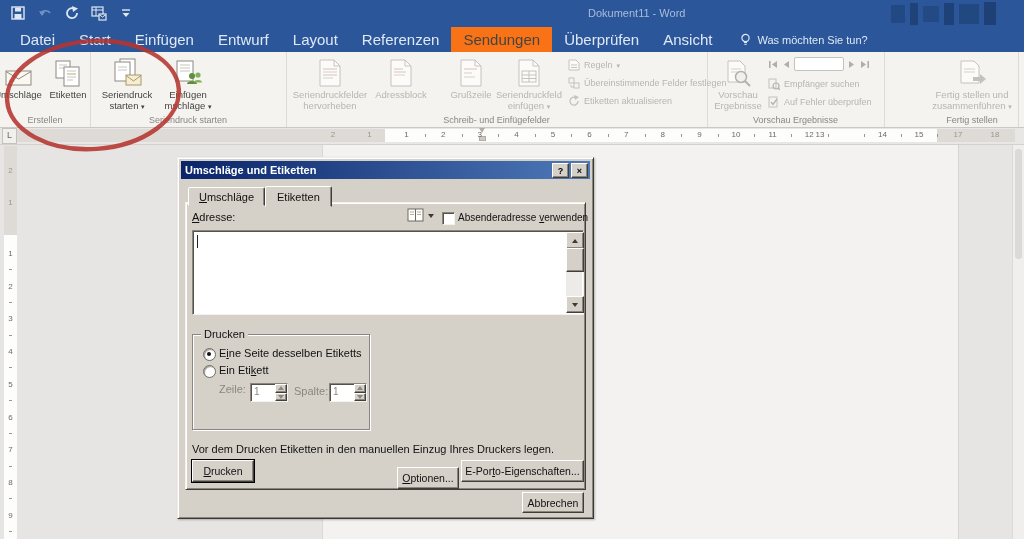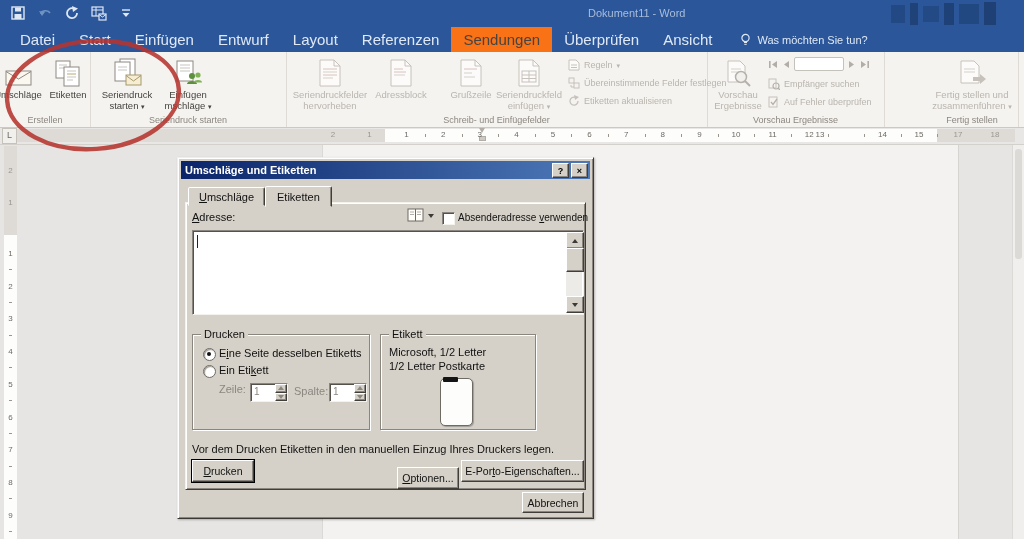--- a/index.html
+++ b/index.html
@@ -534,28 +534,20 @@
               <i class="btn3d">
                 <span class="tri-u"></span>
               </i>
               <i class="btn3d">
                 <span class="tri-d"></span>
               </i>
             </span>
         </div>
       </div>
 
-      <div class="gbox" style="left:194px;top:131px;width:154px;height:94px;">
-        <span class="gleg">Etikett</span>
-        <div class="dlgtxt" style="left:8px;top:11px;">Microsoft, 1/2 Letter</div>
-        <div class="dlgtxt" style="left:8px;top:25px;">1/2 Letter Postkarte</div>
-        <div style="position:absolute;left:59px;top:43px;width:31px;height:46px;background:#fdfdfc;border:1px solid #6e6a64;border-radius:5px;box-shadow:1px 1px 1px rgba(0,0,0,.25);">
-          <span style="position:absolute;left:2px;top:-2px;width:15px;height:5px;background:#141414;border-radius:1px;"></span>
-        </div>
-      </div>
 
       <div class="dlgtxt" style="left:6px;top:240px;">Vor dem Drucken Etiketten in den manuellen Einzug Ihres Druckers legen.</div>
       <div class="btn3d dbtn default" style="left:6px;top:257px;width:60px;">
         <span><span></span><span class="u">D</span><span>rucken</span></span>
       </div>
       <div class="btn3d dbtn" style="left:211px;top:257px;width:60px;margin-top:7px;">
         <span><span></span><span class="u">O</span><span>ptionen...</span></span>
       </div>
       <div class="btn3d dbtn" style="left:275px;top:257px;width:121px;">
         <span><span>E-Por</span><span class="u">t</span><span>o-Eigenschaften...</span></span>

